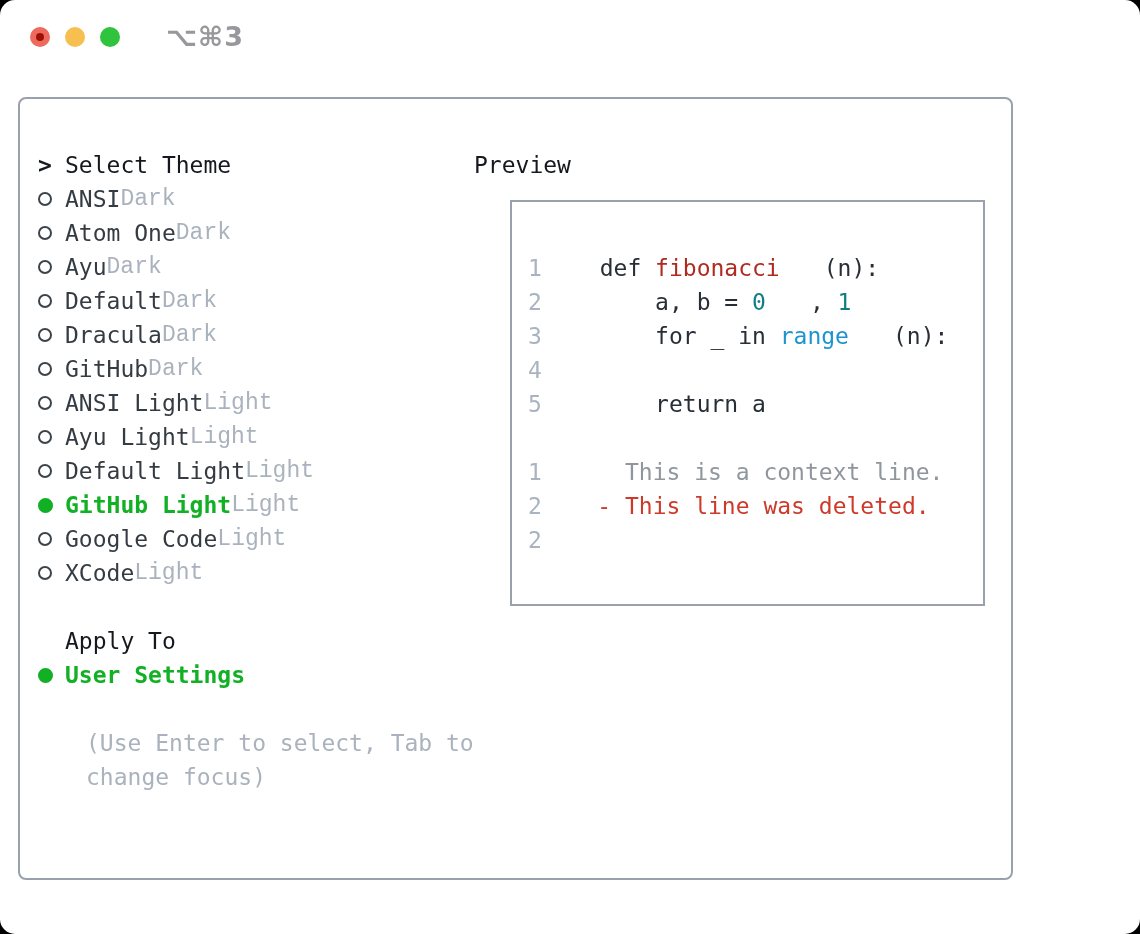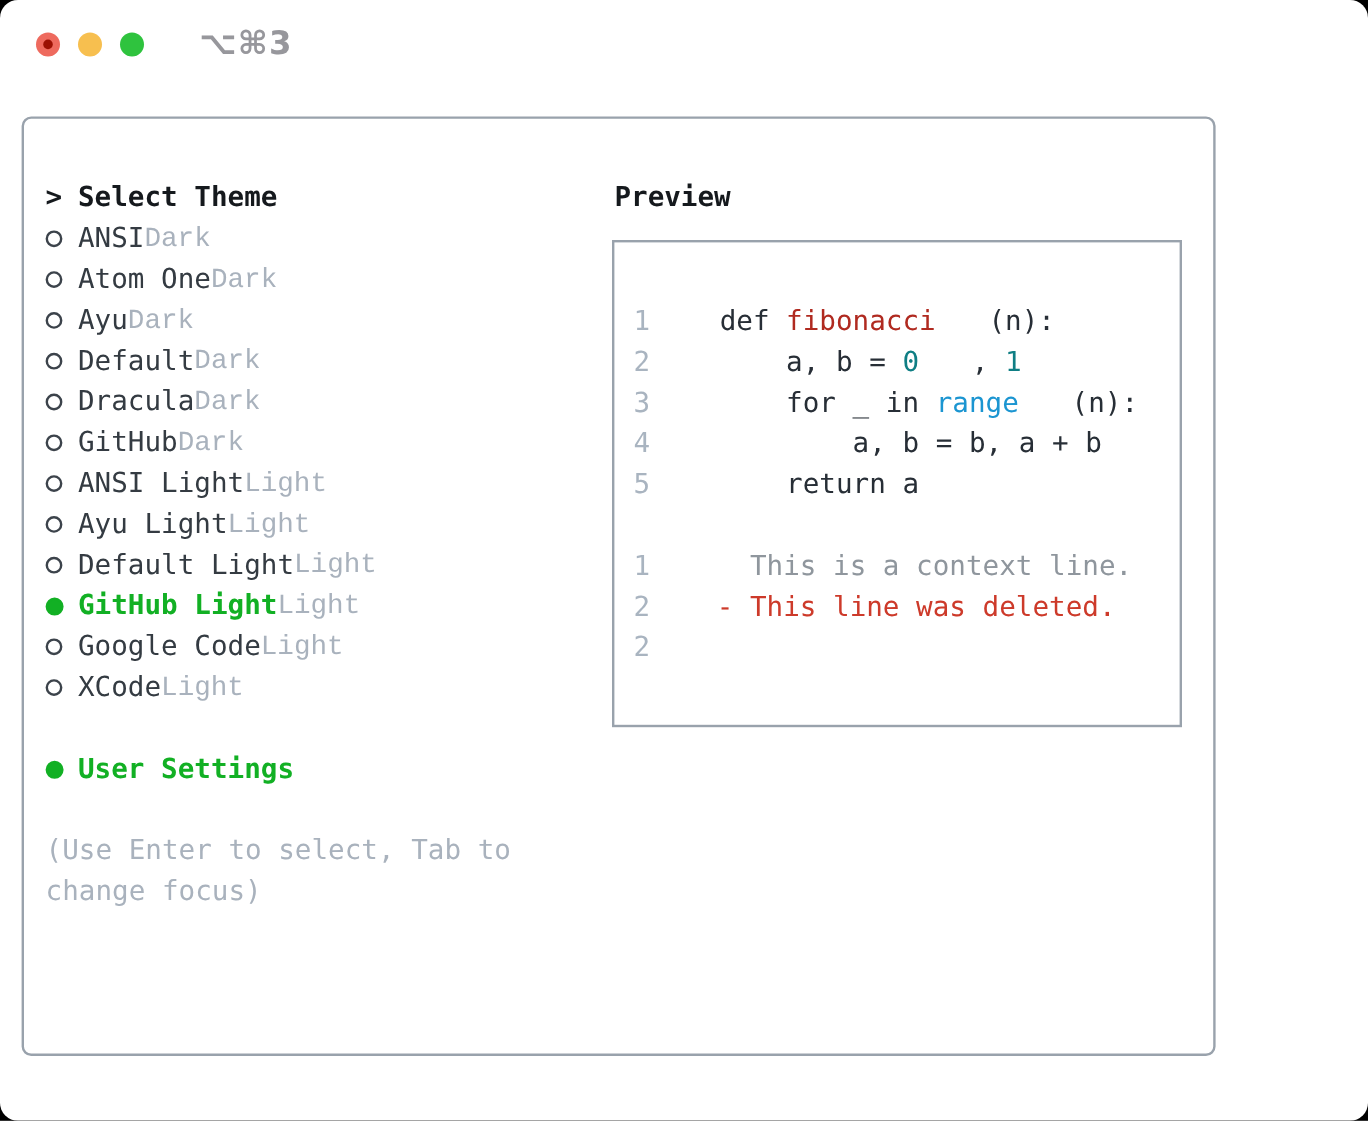--- a/index.html
+++ b/index.html
@@ -30,33 +30,33 @@
   
   .panel{
     position:absolute;left:18px;top:97px;width:995px;height:783px;
     border:2px solid var(--border);border-radius:8px;box-sizing:border-box;
   }
   
   .left-col{position:absolute;left:38px;top:148px;font-size:23px;color:var(--item-text);}
   .row{height:34px;display:flex;align-items:center;white-space:pre;}
   .prompt{display:inline-block;width:27px;font-weight:bold;color:var(--text-dark);}
   .spacer{display:inline-block;width:27px;}
-  .hdr{font-weight:bold;color:var(--text-dark);}
+  .hdr{font-weight:normal;color:var(--text-dark);}
   .apply-hdr{color:var(--text-dark);}
   .radio{
     box-sizing:border-box;width:14px;height:14px;border-radius:50%;
     border:2px solid var(--radio-outline);margin:0 13px 0 0;flex:0 0 auto;
   }
   .radio.sel{width:15px;height:15px;margin:0 12px 0 0;border-color:var(--accent-green);background:var(--accent-green);}
   .name{color:var(--item-text);text-align:center;}
   .name.sel{color:var(--accent-green);font-weight:bold;}
   .variant{color:var(--muted);font-family:Liberation Mono, monospace;}
-  .help-line{color:var(--muted);}
+  .help-line{color:var(--muted);margin-left:48px;}
   
-  .preview-label{position:absolute;left:512px;top:148px;font-size:23px;}
+  .preview-label{position:absolute;left:474px;top:148px;font-size:23px;}
   .preview-box{
     position:absolute;left:510px;top:200px;width:475px;height:406px;
     border:2px solid var(--border);box-sizing:border-box;background:#fff;
   }
   .code{position:absolute;left:528px;top:251px;font-size:23px;}
   .seg-ln{color:var(--line-number);}
   .seg-tx{color:var(--code-text);margin-left:44px;}
   .seg-fn{color:var(--function-red);}
   .seg-num{color:var(--number-teal);}
   .seg-bi{color:var(--builtin-blue);}
@@ -88,35 +88,38 @@
         <div class="row"><span class="radio"></span><span class="name">Dracula</span> <span class="variant">Dark</span></div>
         <div class="row"><span class="radio"></span><span class="name">GitHub</span> <span class="variant">Dark</span></div>
         <div class="row"><span class="radio"></span><span class="name">ANSI Light</span> <span class="variant">Light</span></div>
         <div class="row"><span class="radio"></span><span class="name">Ayu Light</span> <span class="variant">Light</span></div>
         <div class="row"><span class="radio"></span><span class="name">Default Light</span> <span class="variant">Light</span></div>
         <div class="row"><span class="radio sel"></span><span class="name sel">GitHub Light</span> <span class="variant">Light</span></div>
         <div class="row"><span class="radio"></span><span class="name">Google Code</span> <span class="variant">Light</span></div>
         <div class="row"><span class="radio"></span><span class="name">XCode</span> <span class="variant">Light</span></div>
       </div>
     <div class="row"></div>
+    <div class="row">
+      <span class="spacer"></span><span class="apply-hdr">Apply To</span>
+    </div>
     <div id="apply-list">
         <div class="row"><span class="radio sel"></span><span class="name sel">User Settings</span></div>
       </div>
     <div class="row"></div>
     <div class="row help-line">(Use Enter to select, Tab to</div>
     <div class="row help-line">change focus)</div>
   </div>
 
   <div class="preview-label row hdr">Preview</div>
   <div class="preview-box"></div>
   <div class="code" id="code">
       <div class="row"><span class="seg-ln">1 </span><span class="seg-tx">def </span><span class="seg-fn">fibonacci</span><span class="seg-tx">(n):</span></div>
       <div class="row"><span class="seg-ln">2 </span><span class="seg-tx">    a, b = </span><span class="seg-num">0</span><span class="seg-tx">, </span><span class="seg-num">1</span></div>
       <div class="row"><span class="seg-ln">3 </span><span class="seg-tx">    for _ in </span><span class="seg-bi">range</span><span class="seg-tx">(n):</span></div>
-      <div class="row"><span class="seg-ln">4 </span><span class="seg-tx">        a, b = b, a + b</span></div>
+      <div class="row"><span class="seg-ln">4 </span></div>
       <div class="row"><span class="seg-ln">5 </span><span class="seg-tx">    return a</span></div>
       <div class="row"></div>
       <div class="row"><span class="seg-ln">1 </span><span class="seg-ctx">     This is a context line.</span></div>
       <div class="row"><span class="seg-ln">2 </span><span class="seg-del">   - This line was deleted.</span></div>
       <div class="row"><span class="seg-ln">2 </span></div>
     </div>
 
 </div>
 
 </body></html>

